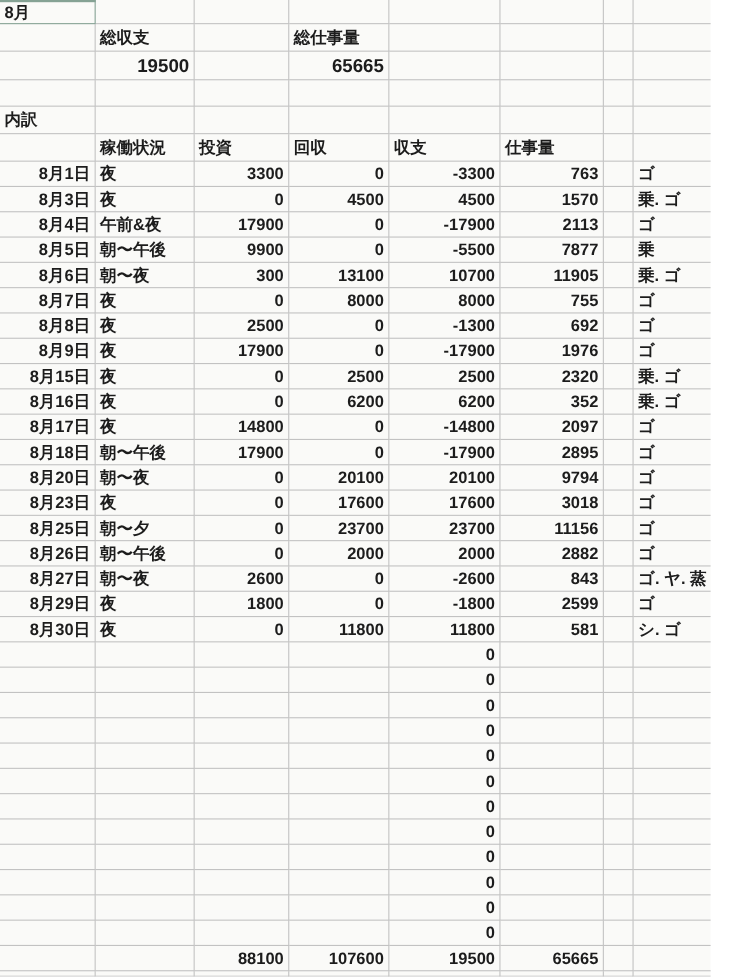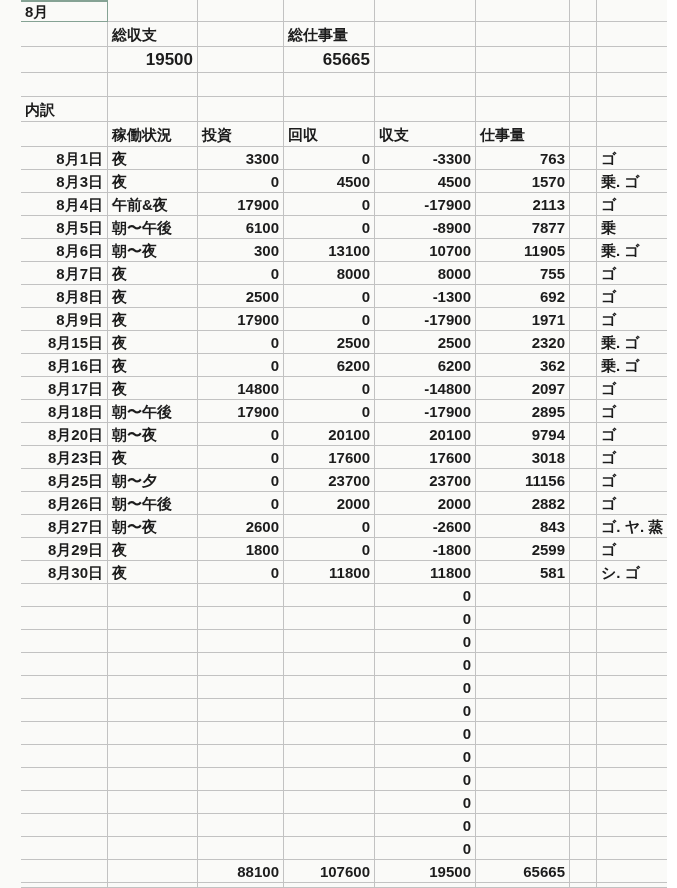--- a/index.html
+++ b/index.html
@@ -5,21 +5,20 @@
   html,body{margin:0;padding:0;background:#ffffff;}
   #sheet{
     position:relative;
     width:646px;height:888px;
     background:var(--bg,#fafaf8);
     display:grid;
     font-family:"Liberation Sans","DejaVu Sans",sans-serif;
     font-weight:700;
     color:var(--txt,#1c1c1c);
     overflow:hidden;
-    padding-left:21px;
   }
   .cell{
     box-sizing:border-box;
     border-right:1px solid var(--grid,#c2c2c2);
     border-bottom:1px solid var(--grid,#c2c2c2);
     display:flex;
     align-items:center;
     padding:0 4px;
     font-size:15px;
     line-height:1;
@@ -115,23 +114,23 @@
     <div class="cell left">午前&amp;夜</div>
     <div class="cell num">17900</div>
     <div class="cell num">0</div>
     <div class="cell num">-17900</div>
     <div class="cell num">2113</div>
     <div class="cell"></div>
     <div class="cell left">ゴ</div>
     <div class="cell"></div>
     <div class="cell num">8月5日</div>
     <div class="cell left">朝〜午後</div>
-    <div class="cell num">6100</div>
-    <div class="cell num">0</div>
-    <div class="cell num">-8900</div>
+    <div class="cell num">9900</div>
+    <div class="cell num">0</div>
+    <div class="cell num">-5500</div>
     <div class="cell num">7877</div>
     <div class="cell"></div>
     <div class="cell left">乗</div>
     <div class="cell"></div>
     <div class="cell num">8月6日</div>
     <div class="cell left">朝〜夜</div>
     <div class="cell num">300</div>
     <div class="cell num">13100</div>
     <div class="cell num">10700</div>
     <div class="cell num">11905</div>
@@ -154,39 +153,39 @@
     <div class="cell num">-1300</div>
     <div class="cell num">692</div>
     <div class="cell"></div>
     <div class="cell left">ゴ</div>
     <div class="cell"></div>
     <div class="cell num">8月9日</div>
     <div class="cell left">夜</div>
     <div class="cell num">17900</div>
     <div class="cell num">0</div>
     <div class="cell num">-17900</div>
-    <div class="cell num">1971</div>
+    <div class="cell num">1976</div>
     <div class="cell"></div>
     <div class="cell left">ゴ</div>
     <div class="cell"></div>
     <div class="cell num">8月15日</div>
     <div class="cell left">夜</div>
     <div class="cell num">0</div>
     <div class="cell num">2500</div>
     <div class="cell num">2500</div>
     <div class="cell num">2320</div>
     <div class="cell"></div>
     <div class="cell left">乗. ゴ</div>
     <div class="cell"></div>
     <div class="cell num">8月16日</div>
     <div class="cell left">夜</div>
     <div class="cell num">0</div>
     <div class="cell num">6200</div>
     <div class="cell num">6200</div>
-    <div class="cell num">362</div>
+    <div class="cell num">352</div>
     <div class="cell"></div>
     <div class="cell left">乗. ゴ</div>
     <div class="cell"></div>
     <div class="cell num">8月17日</div>
     <div class="cell left">夜</div>
     <div class="cell num">14800</div>
     <div class="cell num">0</div>
     <div class="cell num">-14800</div>
     <div class="cell num">2097</div>
     <div class="cell"></div>

